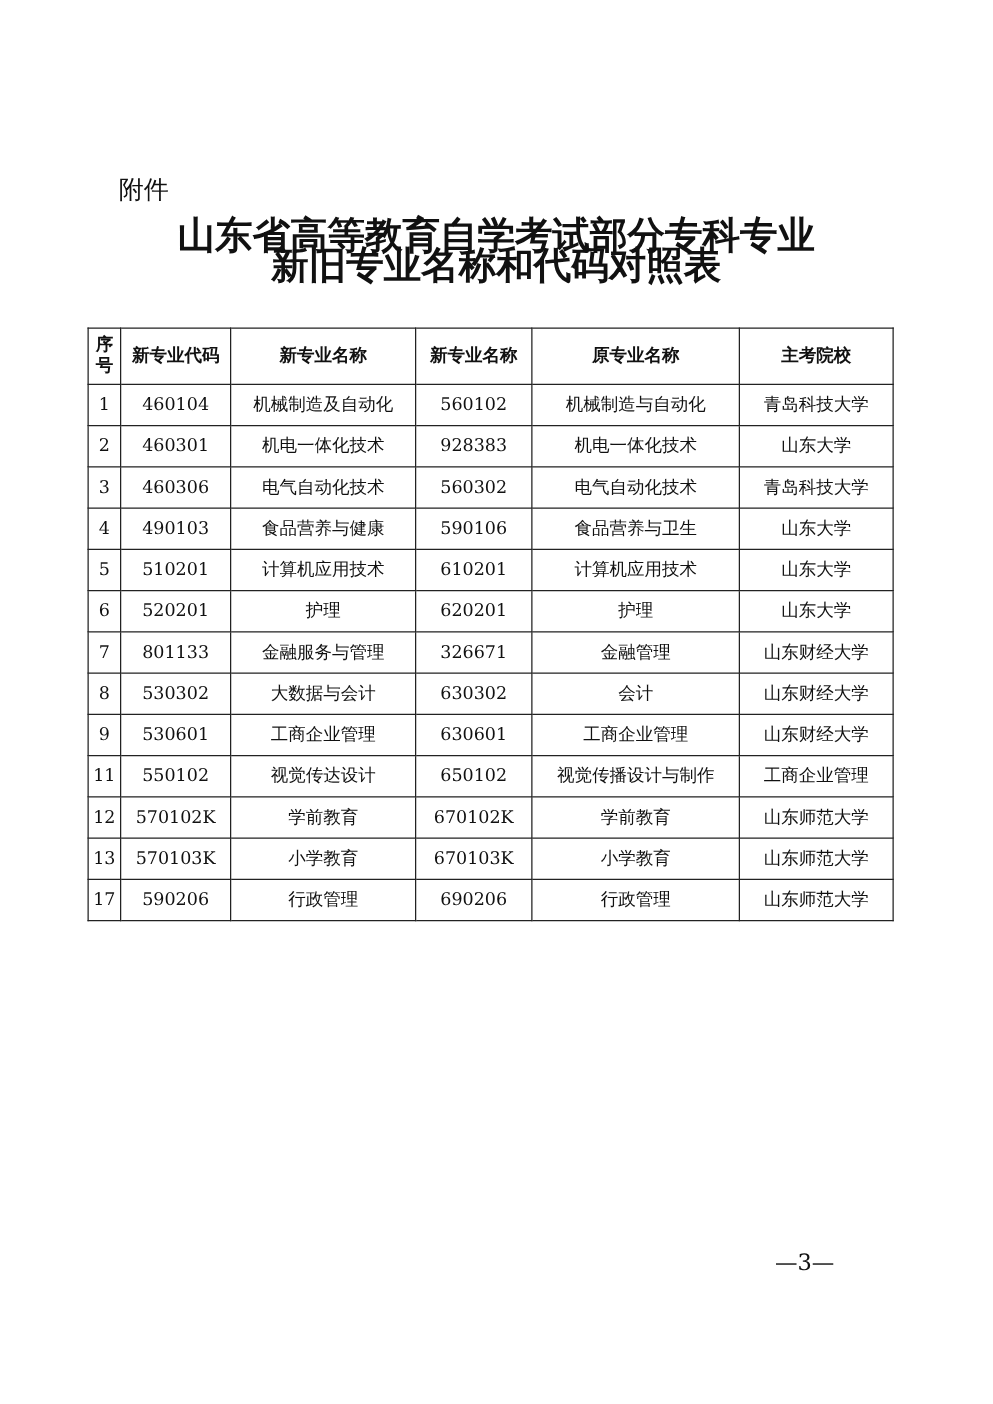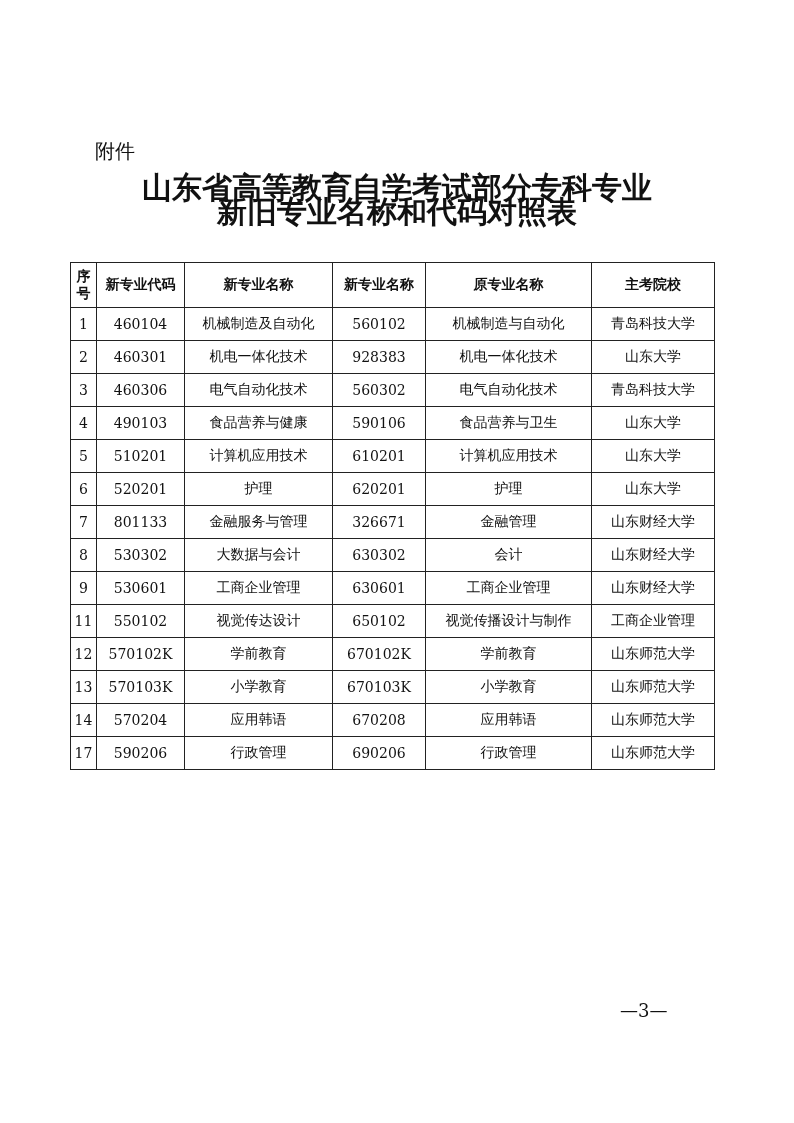--- a/index.html
+++ b/index.html
@@ -138,28 +138,20 @@
       </tr>
       <tr>
         <td>13</td>
         <td>570103K</td>
         <td>小学教育</td>
         <td>670103K</td>
         <td>小学教育</td>
         <td>山东师范大学</td>
       </tr>
       <tr>
-        <td>14</td>
-        <td>570204</td>
-        <td>应用韩语</td>
-        <td>670208</td>
-        <td>应用韩语</td>
-        <td>山东师范大学</td>
-      </tr>
-      <tr>
         <td>17</td>
         <td>590206</td>
         <td>行政管理</td>
         <td>690206</td>
         <td>行政管理</td>
         <td>山东师范大学</td>
       </tr>
     </tbody>
 </table>
 

